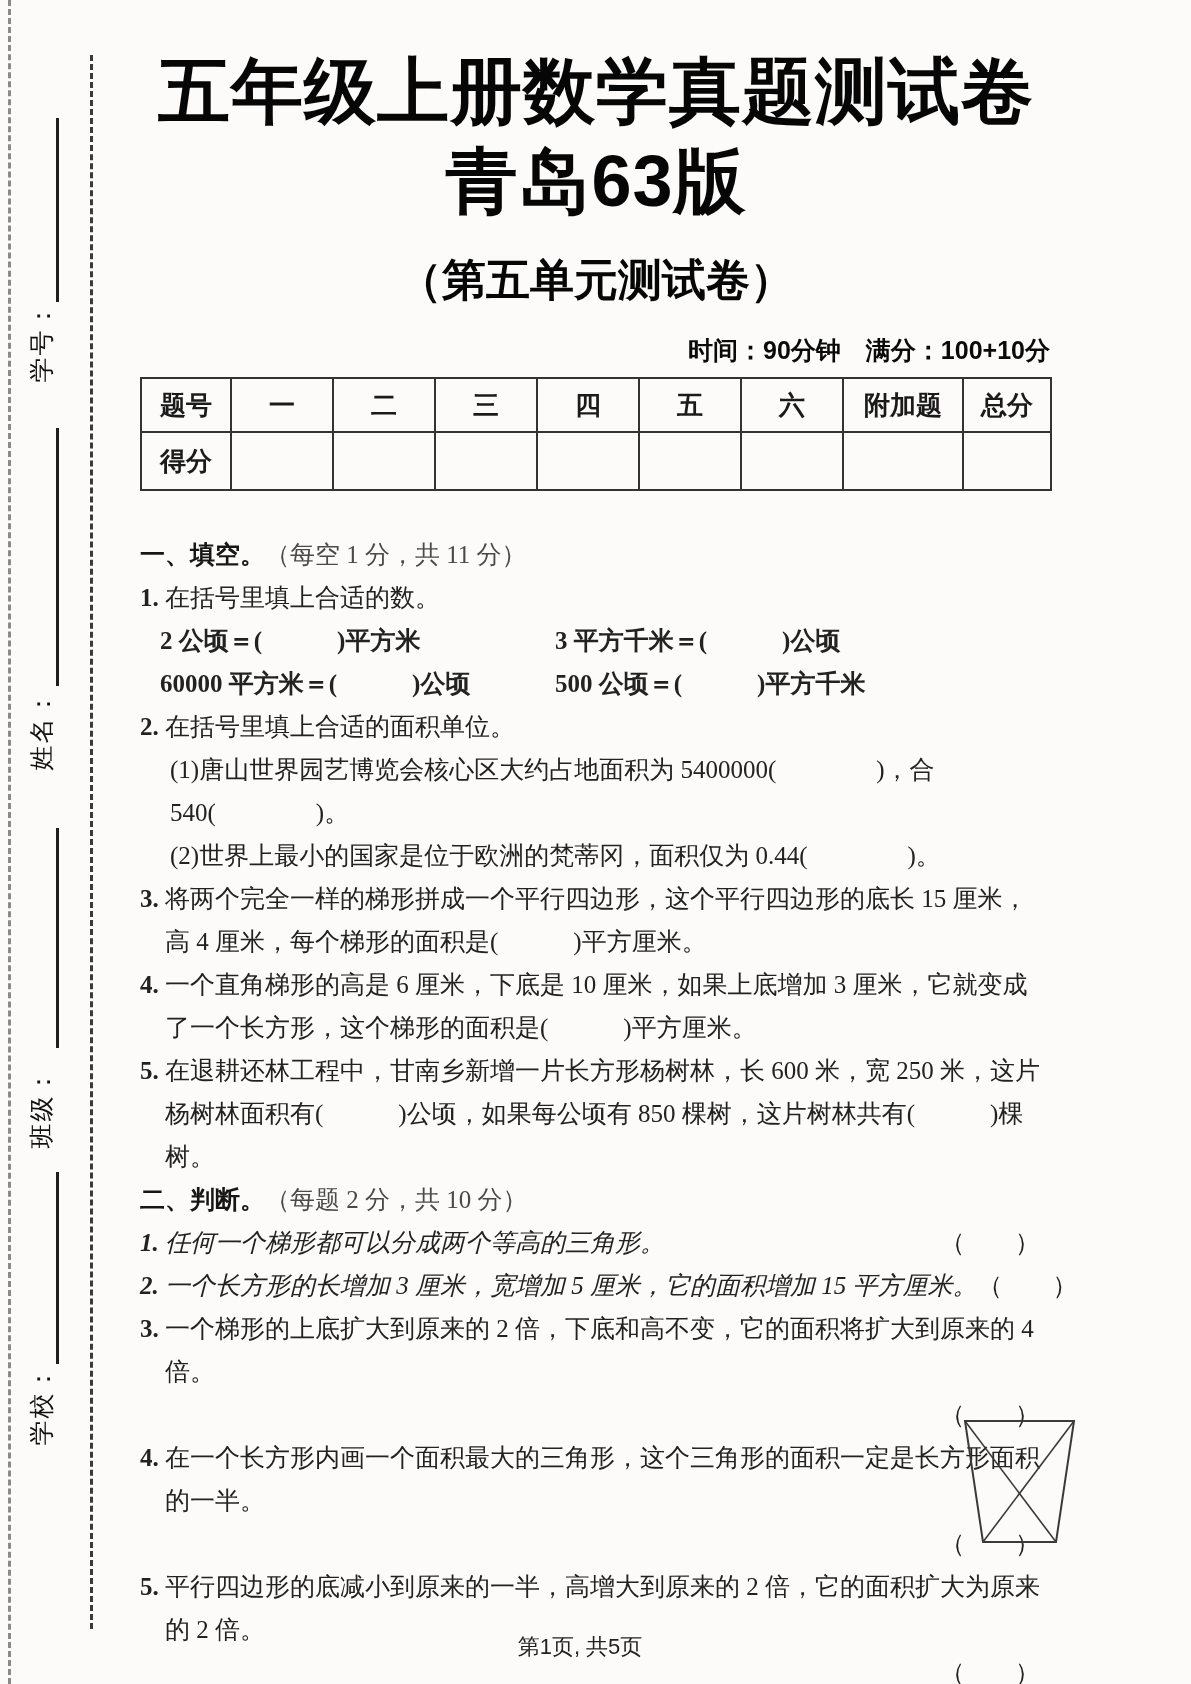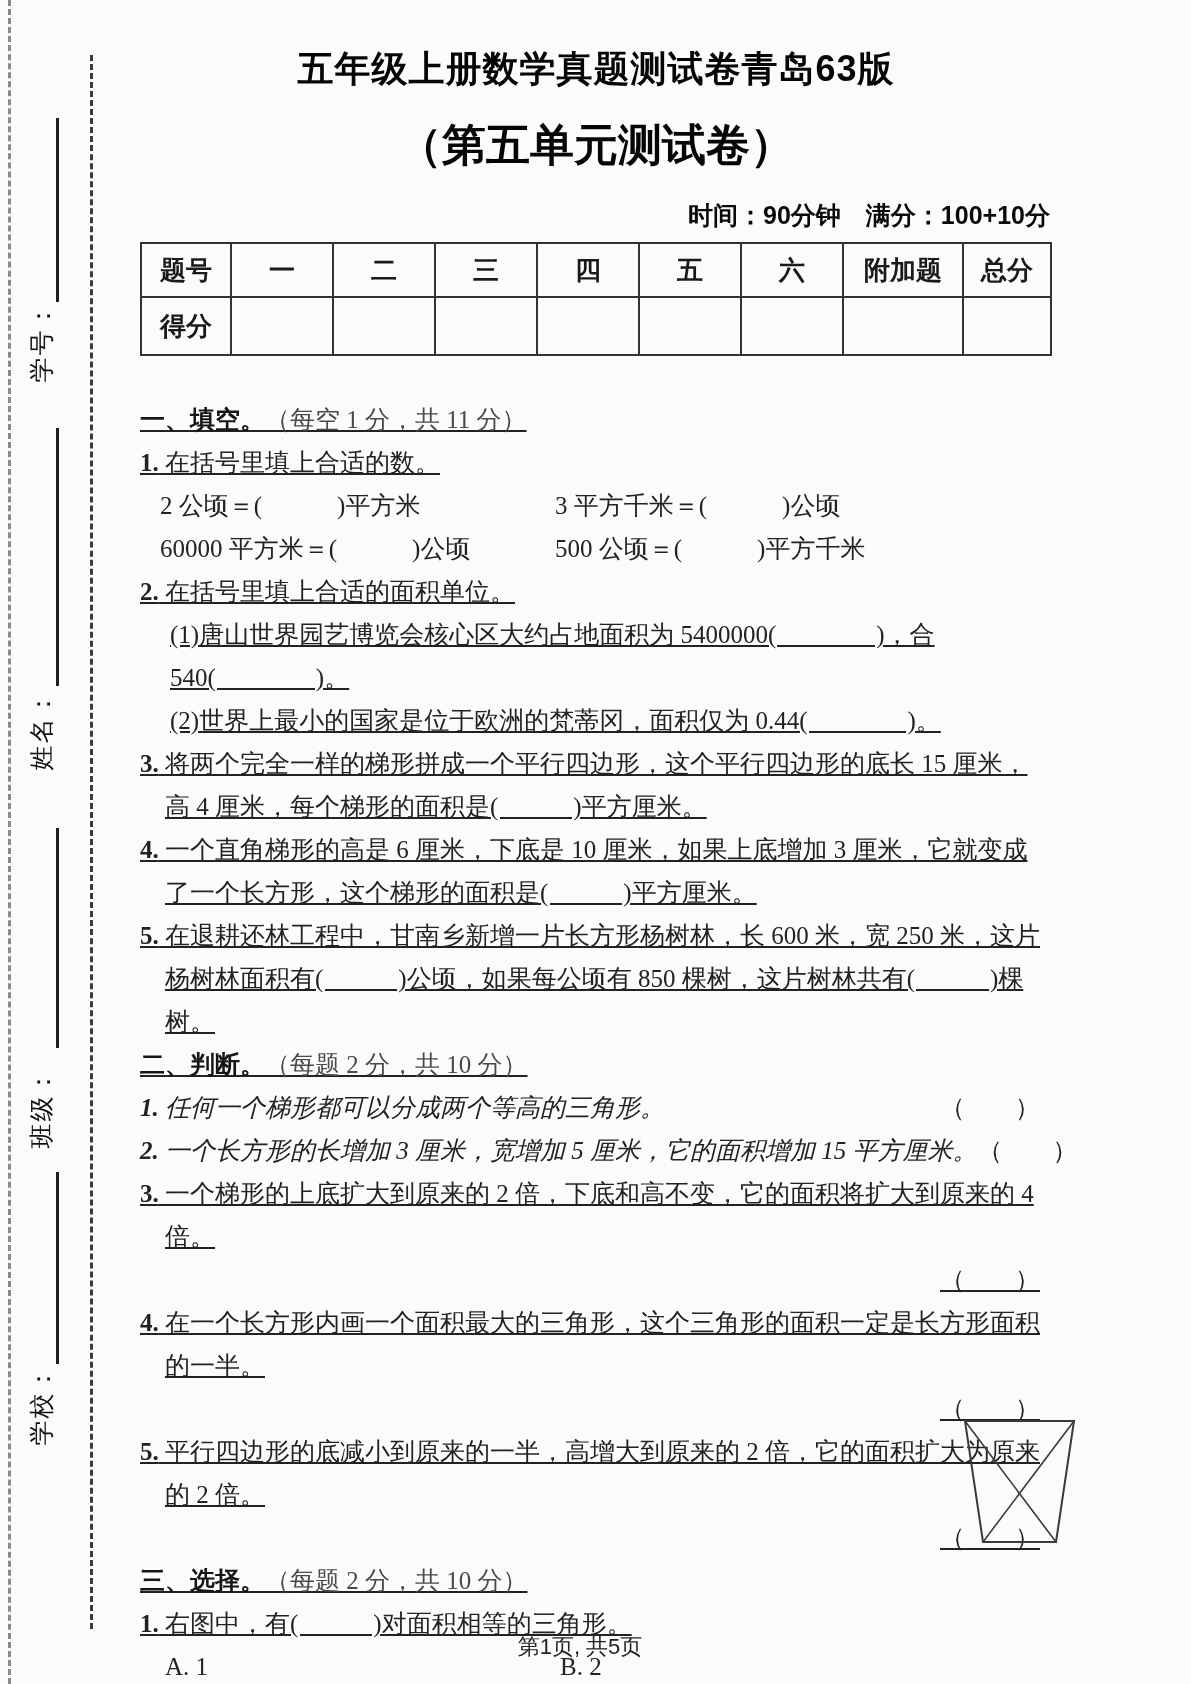--- a/index.html
+++ b/index.html
@@ -34,21 +34,21 @@
     font-size:25px; letter-spacing:2px; color:#111;
   }
   .vl1 { top:327px; }  .vl2 { top:715px; }  .vl3 { top:1093px; }  .vl4 { top:1390px; }
 
   
   .main { position:absolute; left:140px; top:0; width:912px; }
 
   .title {
     margin:46px 0 0 0; text-align:center;
     font-family:"Liberation Sans", sans-serif;
-    font-weight:bold; font-size:36px; line-height:1.25;
+    font-weight:bold; font-size:72px; line-height:1.25;
     letter-spacing:1px; color:#060606;
   }
   .subtitle {
     margin:26px 0 0 0; text-align:center;
     font-family:"Liberation Sans", sans-serif;
     font-weight:bold; font-size:44px; line-height:1.25; color:#060606;
   }
   .meta {
     margin-top:26px; text-align:right;
     font-family:"Liberation Sans", sans-serif;
@@ -64,27 +64,27 @@
     border:2px solid #333; text-align:center;
     font-size:26px; font-weight:bold; color:#1a1a1a;
     padding:0;
   }
   table.score-table tr.hdr  th { height:52px; }
   table.score-table tr.body th, table.score-table tr.body td { height:56px; }
   .c0 { width:88px; } .cq { width:100px; } .c7 { width:118px; } .c8 { width:86px;margin-top:24px; }
 
   
   .content { margin-top:42px; font-size:25px; line-height:43px; color:#222; }
-  .content p { margin:0;text-decoration:underline; }
+  .content p { margin:0; }
   .sec-t { font-weight:bold; color:#161616; }
   .note  { font-weight:normal; color:#4a4a4a; }
   .qnum  { font-weight:bold; }
   .q     { padding-left:25px; text-indent:-25px; }
   .sub   { padding-left:30px; }
-  .two-col { display:flex; padding-left:20px; }
+  .two-col { display:flex; padding-left:20px;font-weight:bold; }
   .two-col .colL { width:395px; flex:0 0 395px; white-space:nowrap; }
   .two-col .colR { flex:1; white-space:nowrap; }
   .j-row { display:flex; justify-content:space-between; padding-right:12px; }
   .j-row .j-text { white-space:nowrap;font-style:italic; }
   .bracket-line { text-align:right; padding-right:12px; }
 
   
   .figure { position:absolute; left:962px; top:1418px; }
 
   

